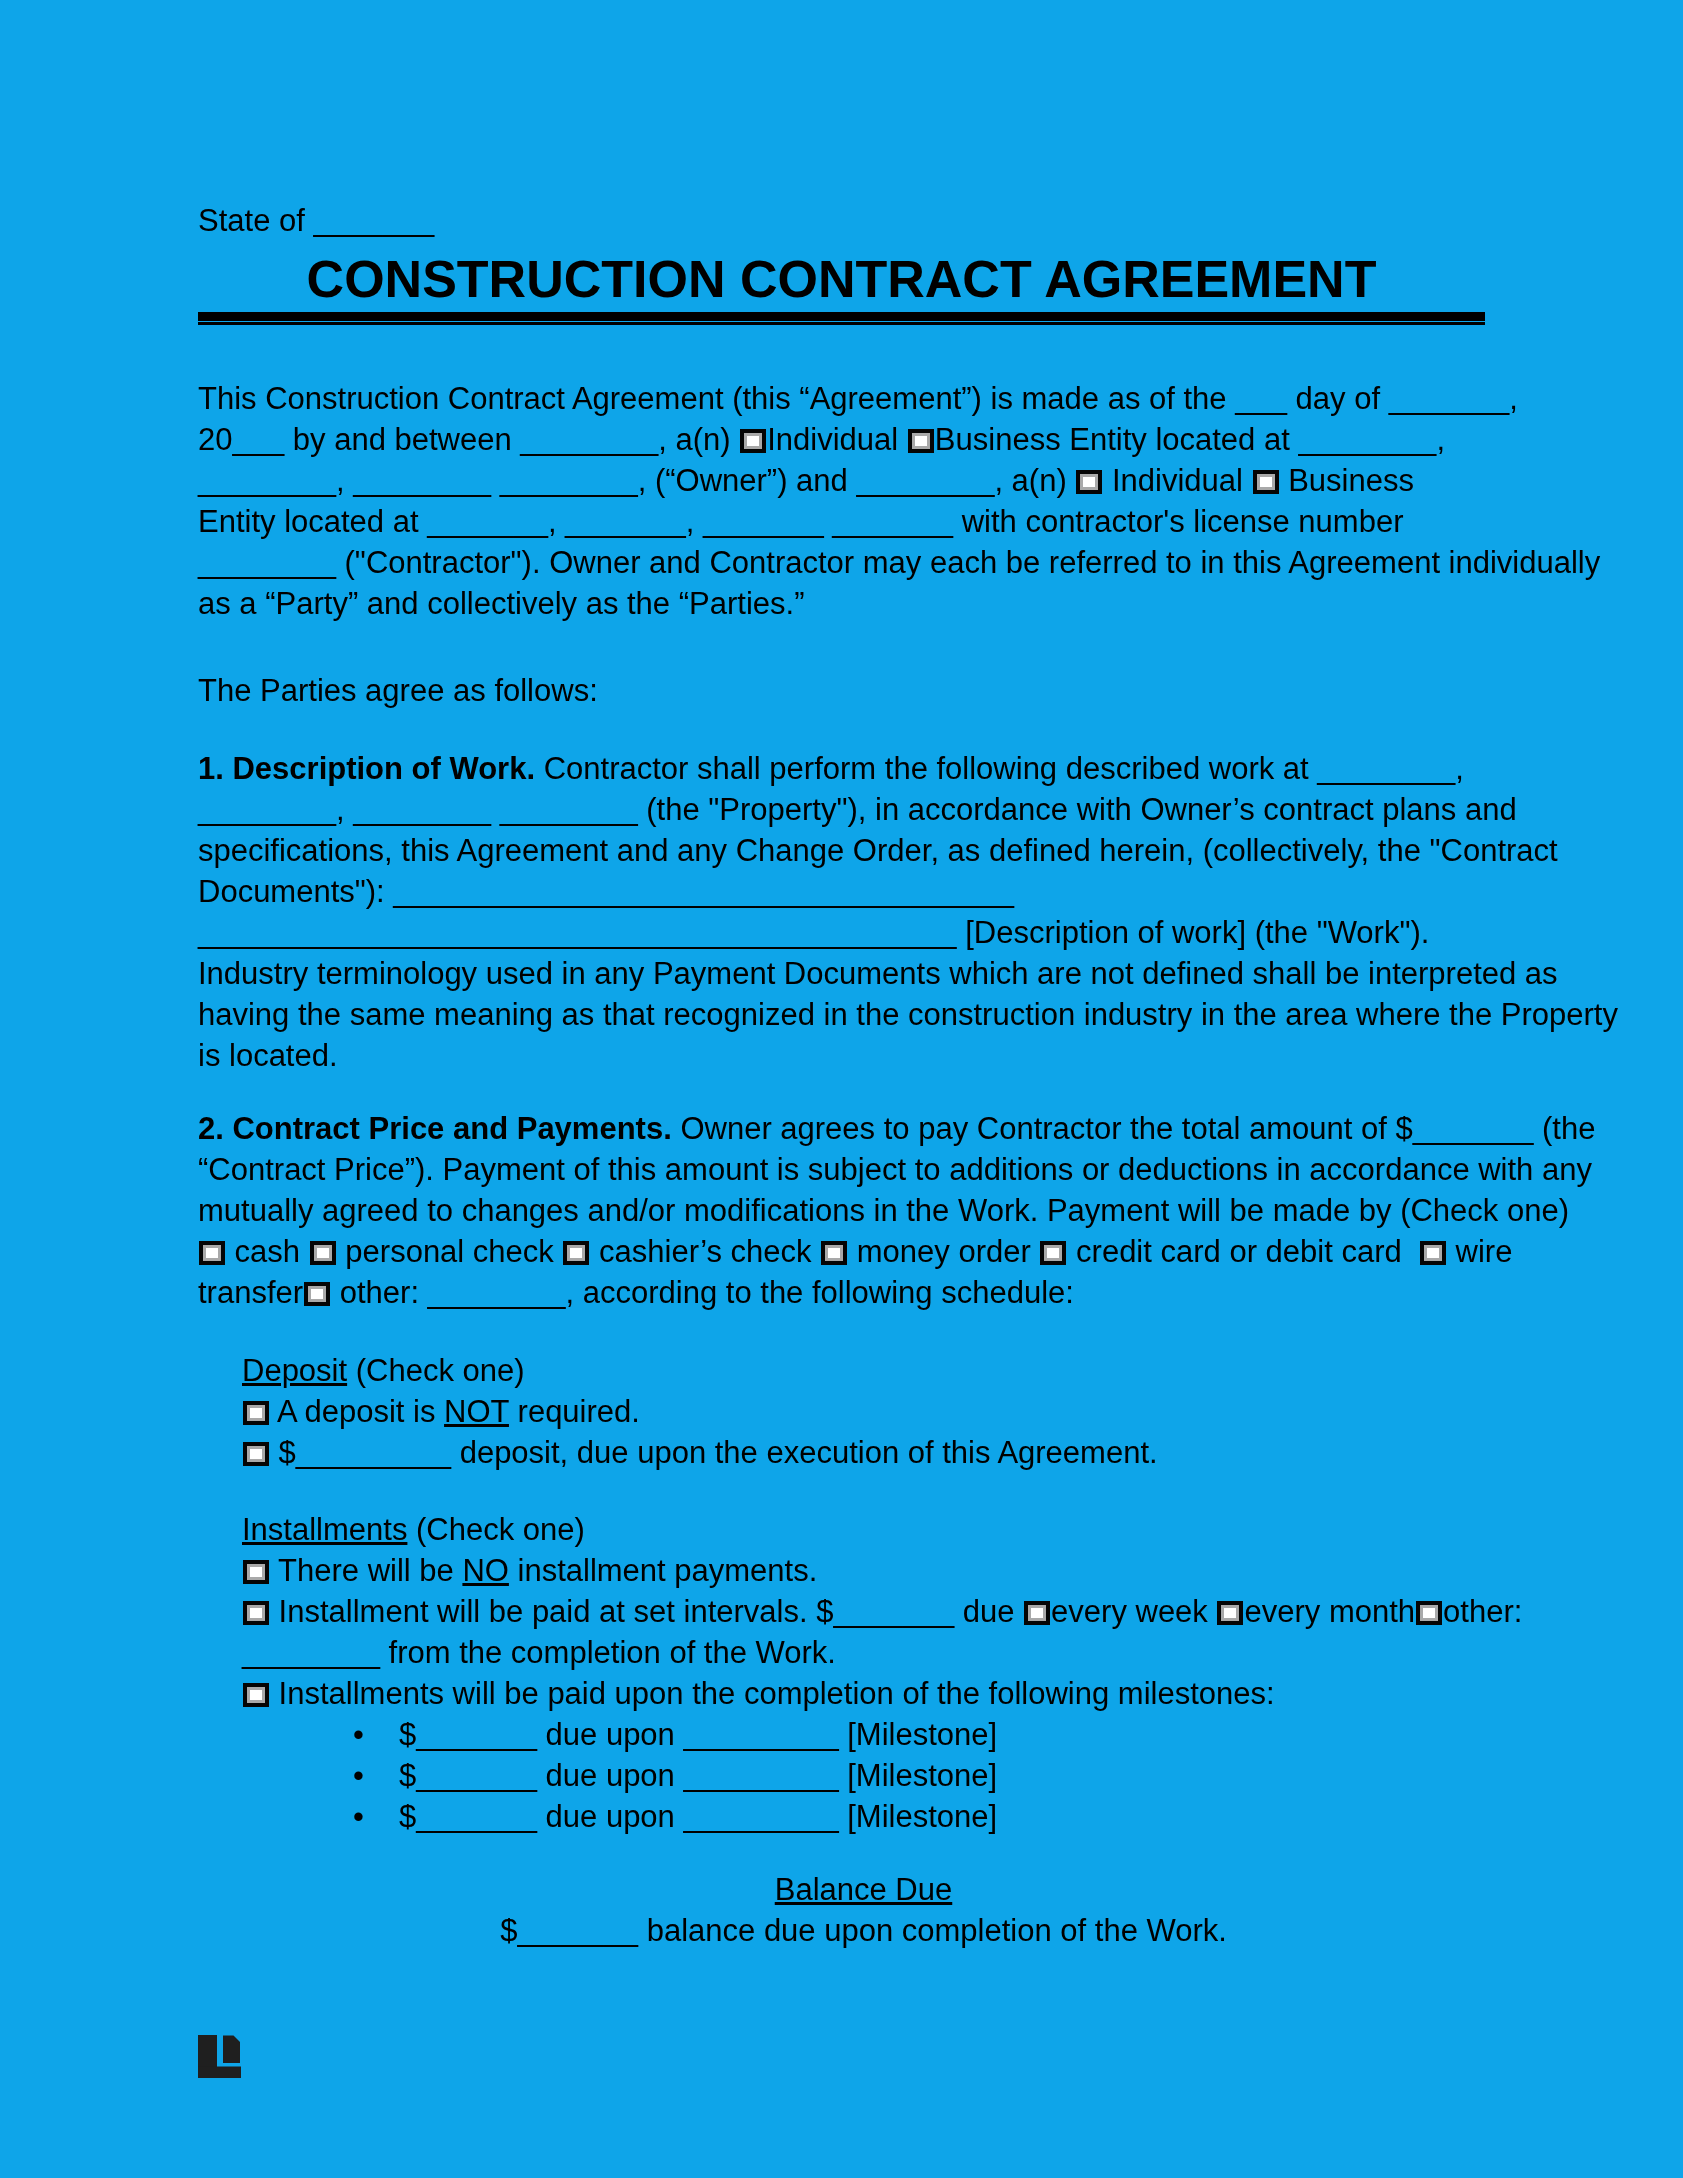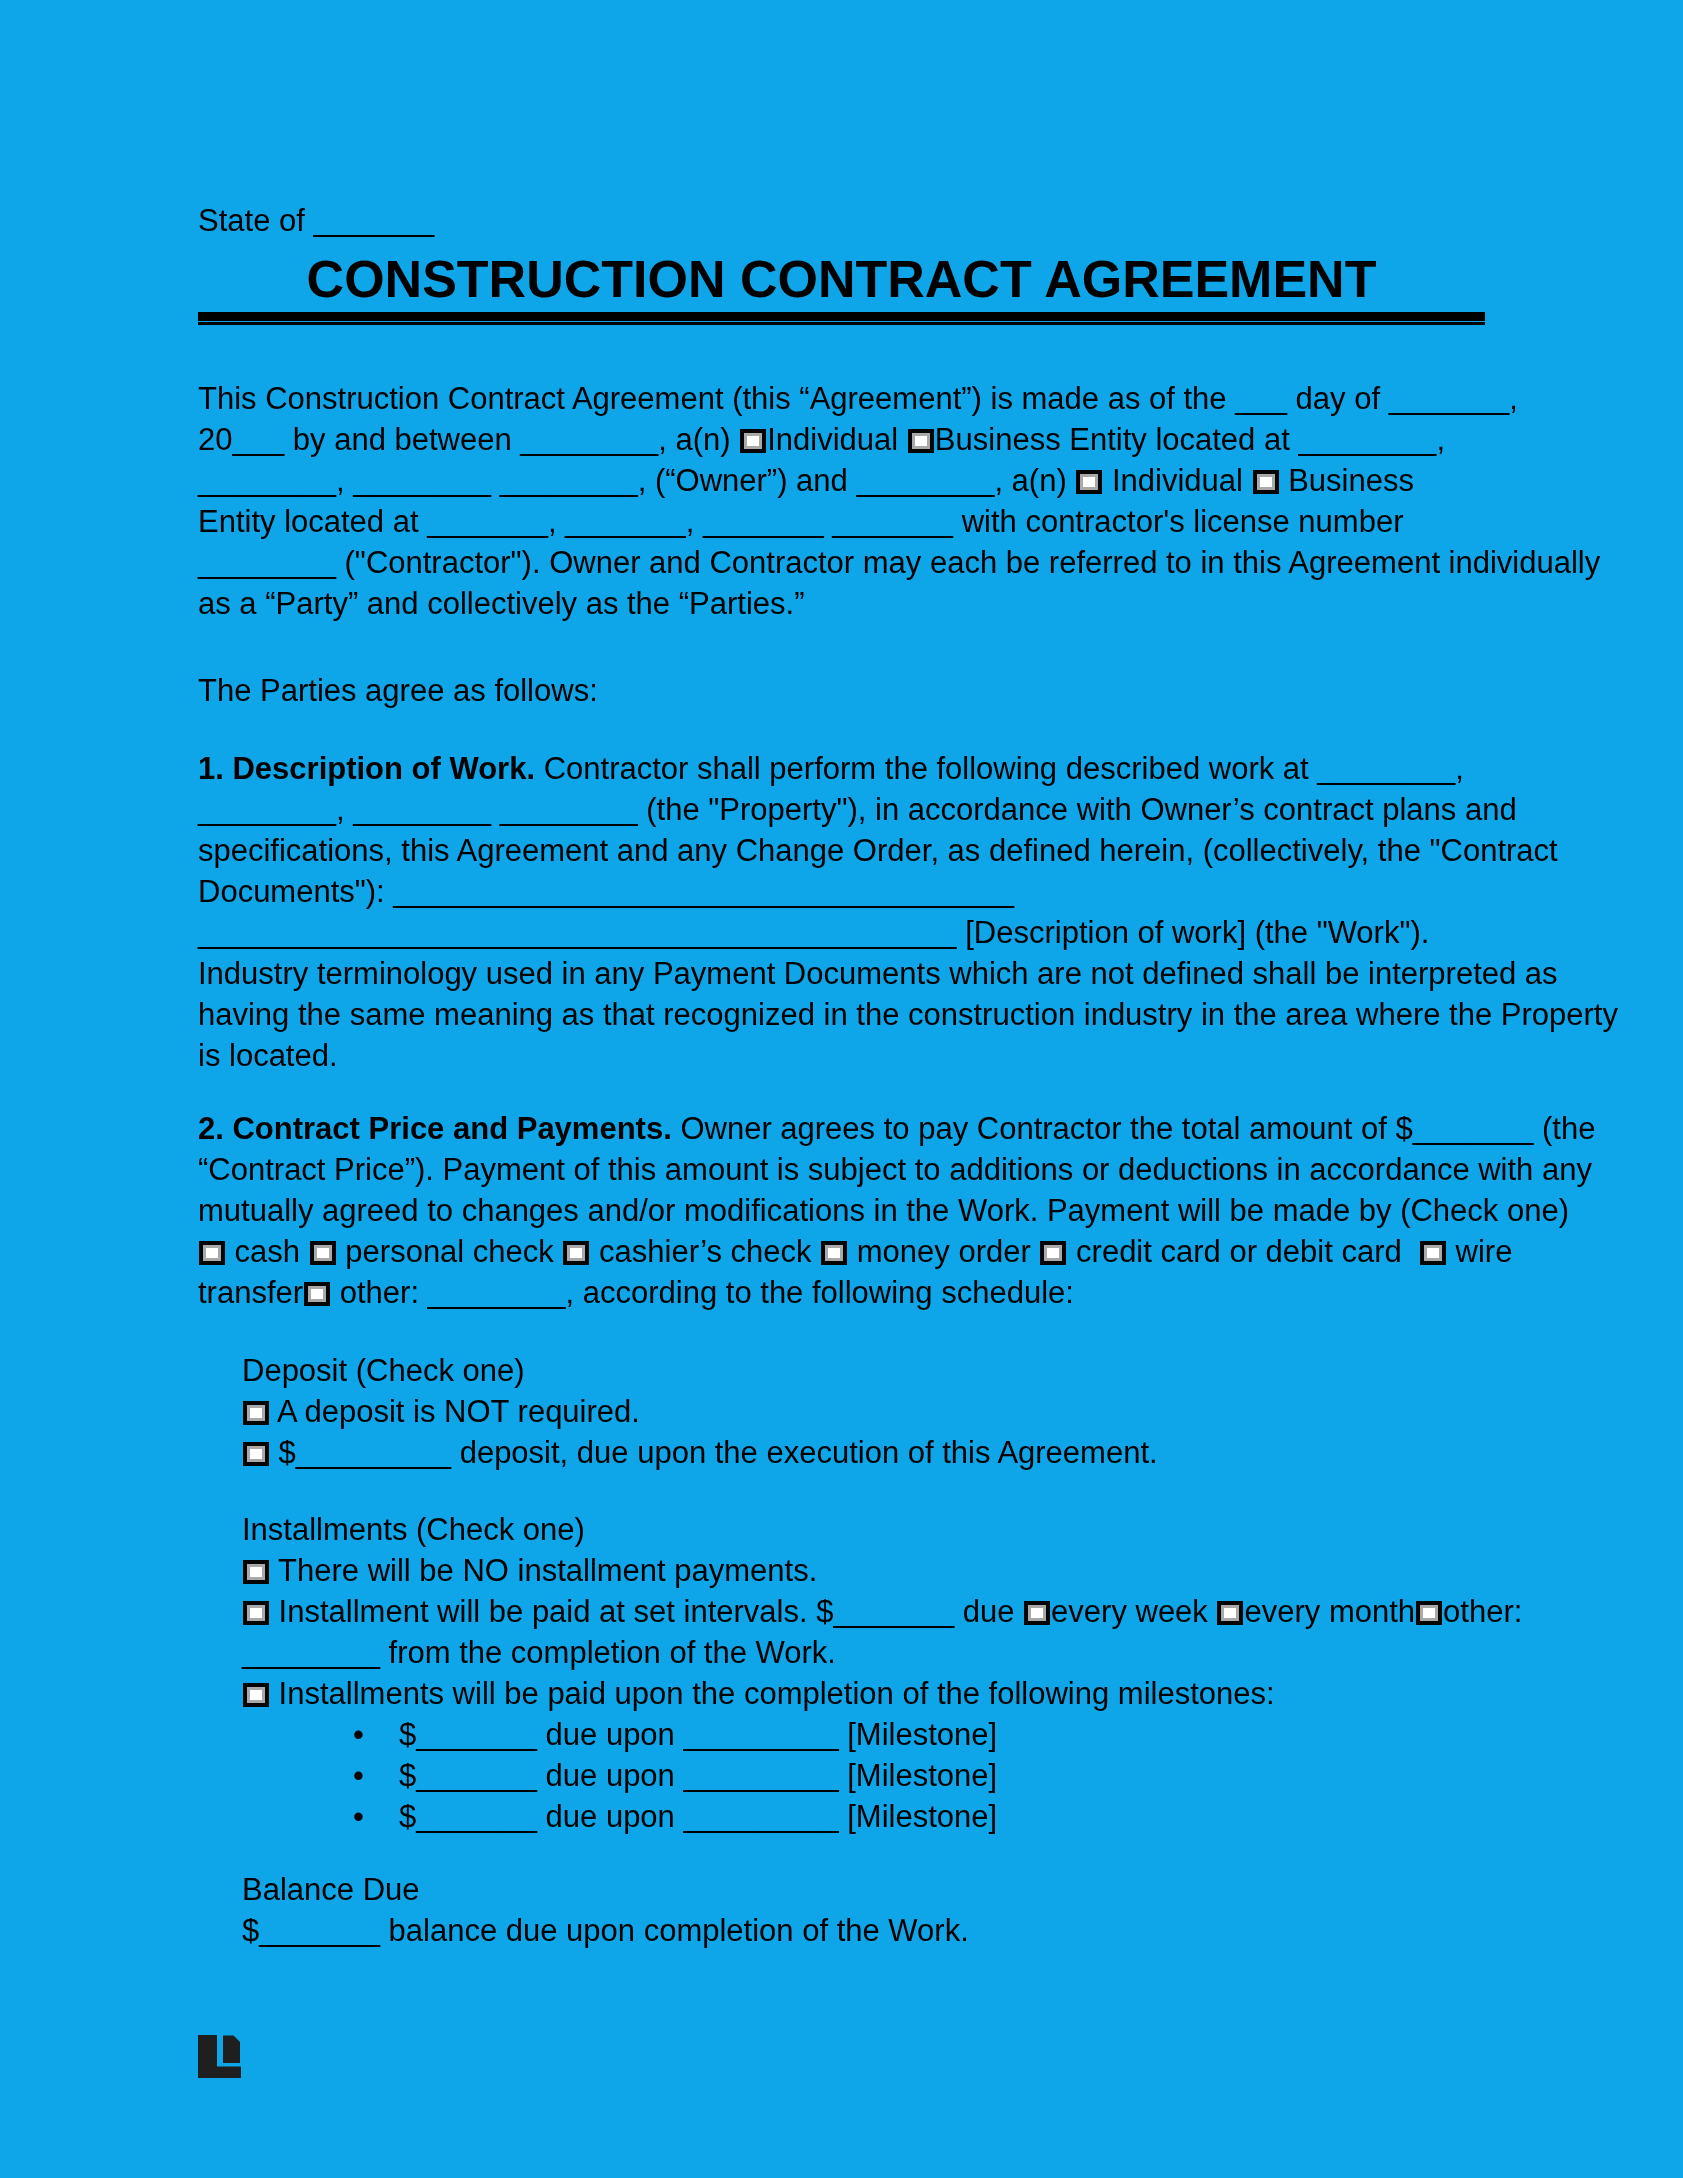--- a/index.html
+++ b/index.html
@@ -16,25 +16,25 @@
     letter-spacing:0px;white-space:pre;
   }
   .title-rule{margin-top:6px;height:13px;border-top:9px solid #000;border-bottom:3px solid #000;box-sizing:border-box;}
   .block{margin:0;}
   #block-intro{margin-top:53px;}
   #block-parties{margin-top:46px;}
   #block-s1{margin-top:37px;}
   #block-s2{margin-top:32px;}
   #block-deposit{margin-top:37px;margin-left:44px;}
   #block-install{margin-top:36px;margin-left:44px;}
-  #block-balance{margin-top:32px;margin-left:44px;}
+  #block-balance{margin-top:32px;margin-left:44px;text-align:center;}
   .line--milestone{padding-left:111px;}
   .bullet{display:inline-block;width:46px;}
   .b{font-weight:bold;}
-  .u{}
+  .u{text-decoration:underline;}
   .blank{letter-spacing:0;}
   .cb{
     display:inline-block;width:26px;height:24px;box-sizing:border-box;
     border:4px solid #050505;background:#fff;
     box-shadow:inset 0 0 0 3px #a9a9a9;
     vertical-align:-3px;margin:0 1px;
   }
   .logo{position:absolute;left:198px;top:2035px;width:43px;height:43px;}
 </style>
 </head>

